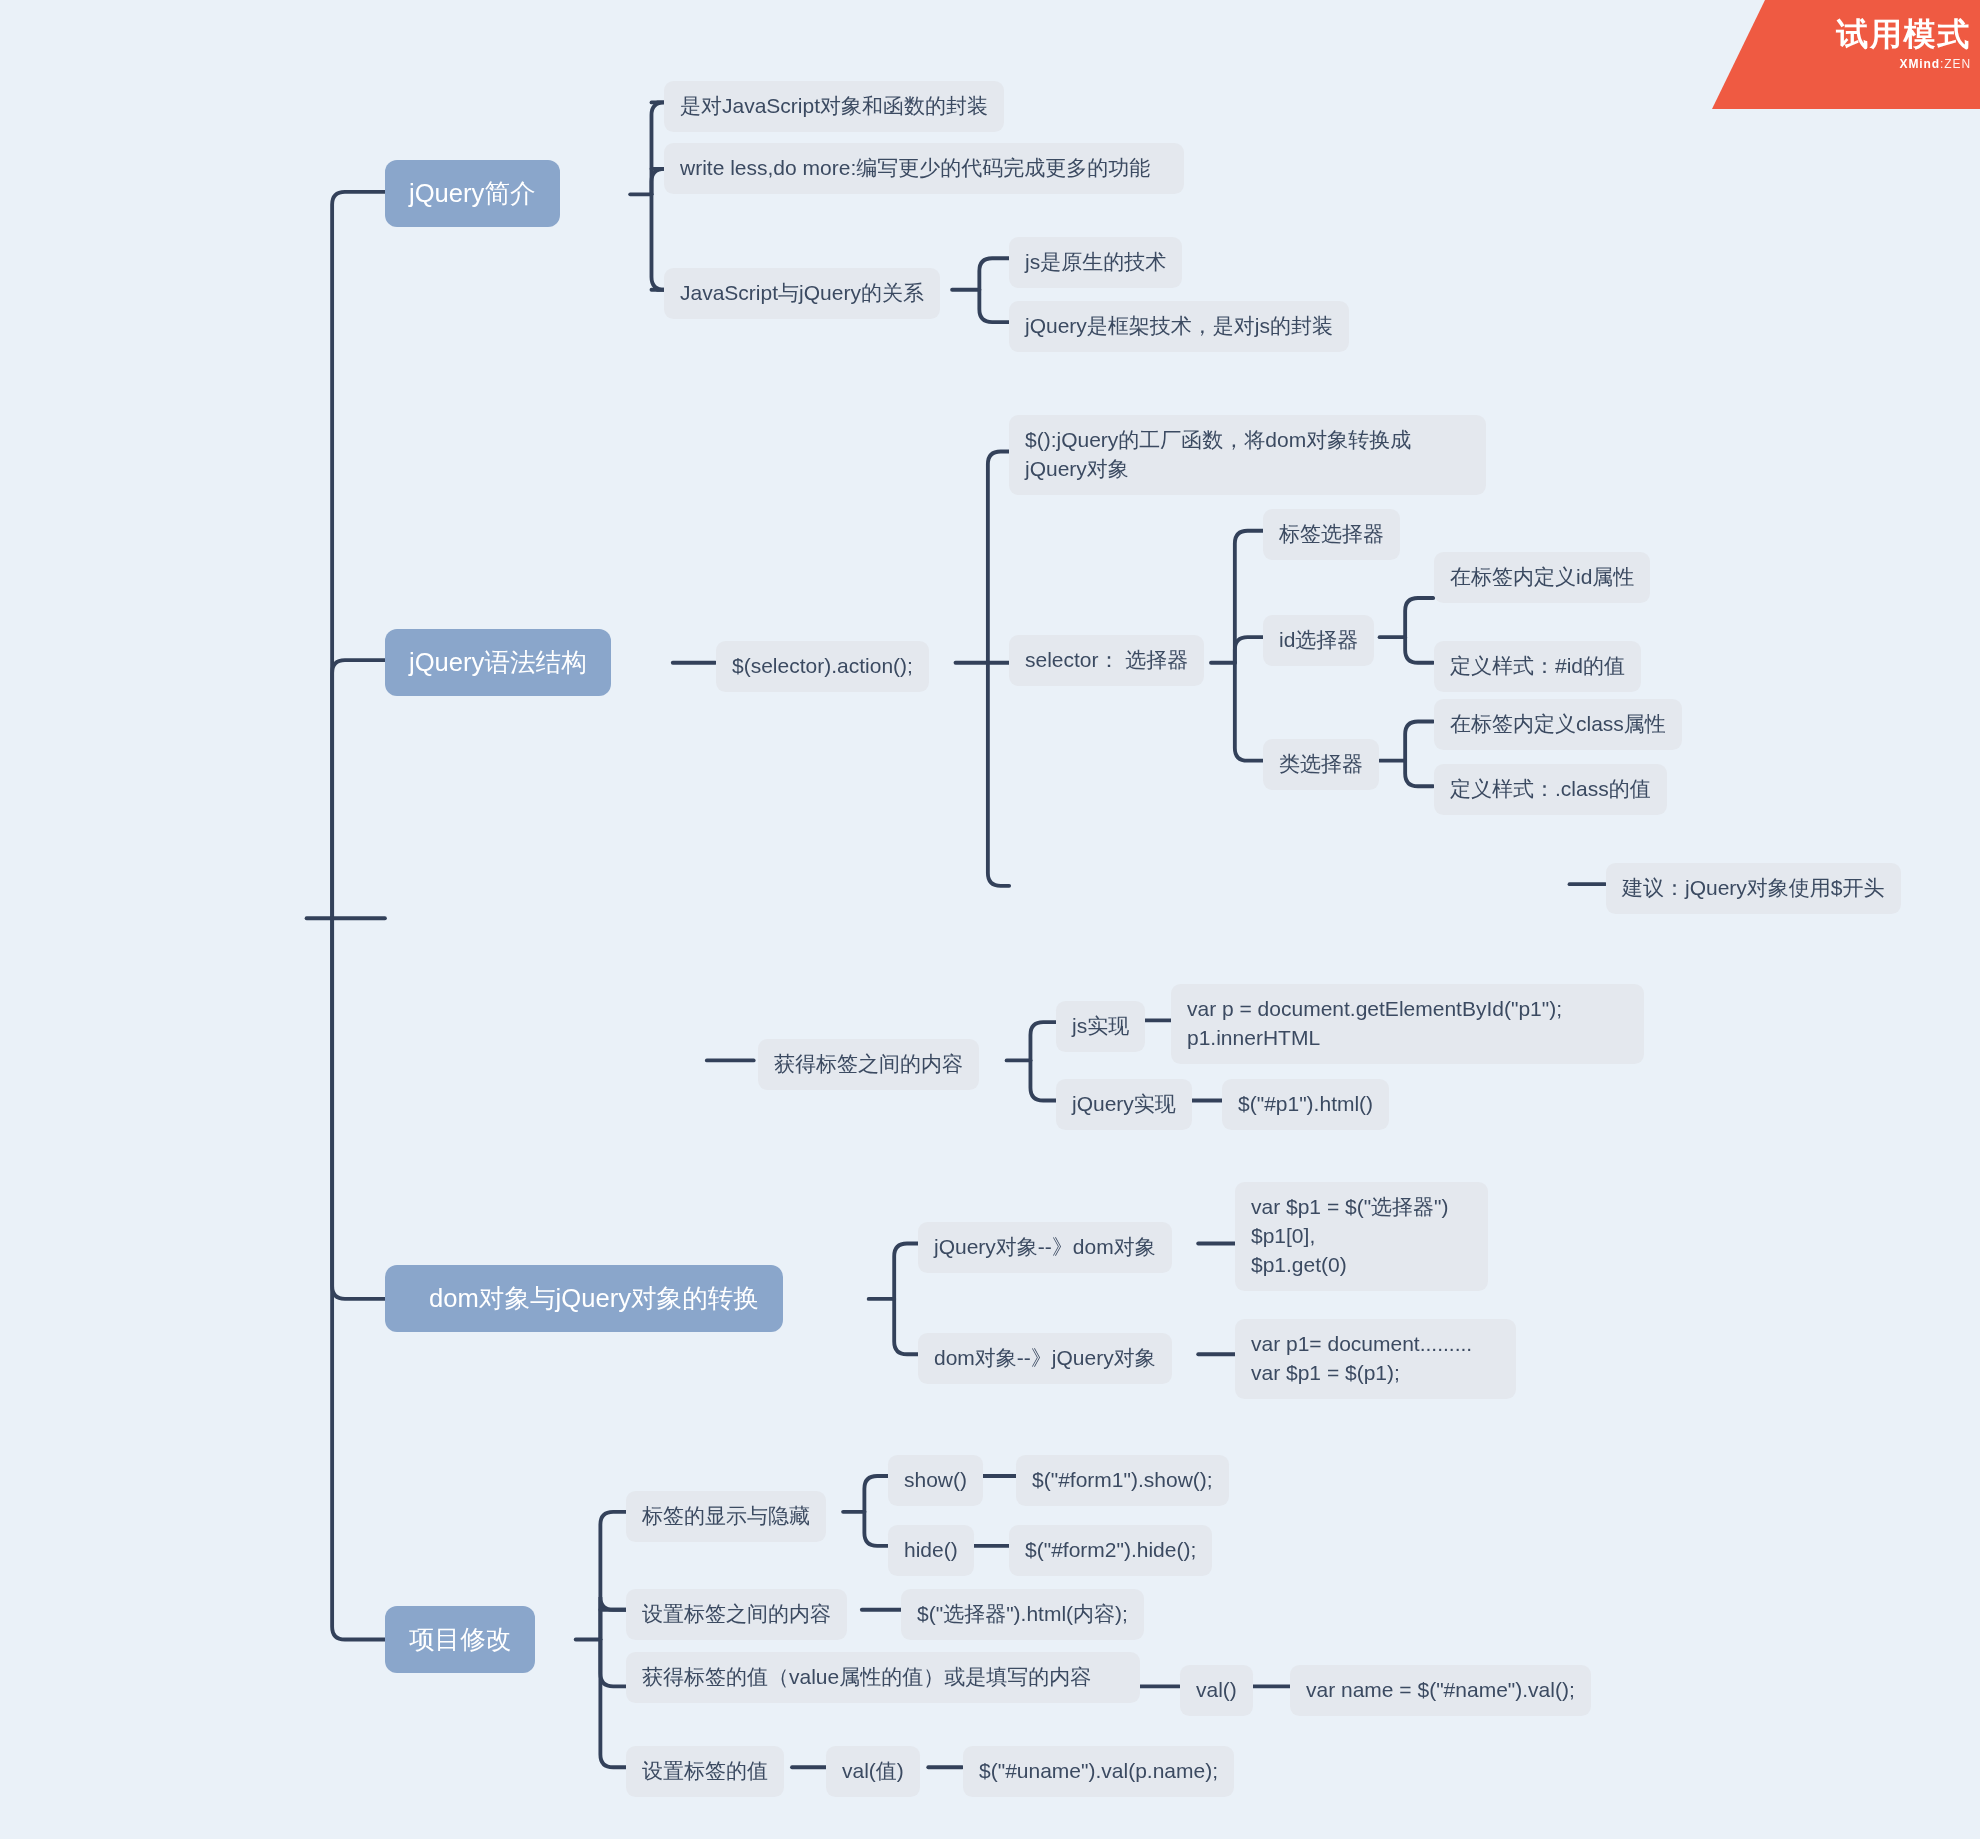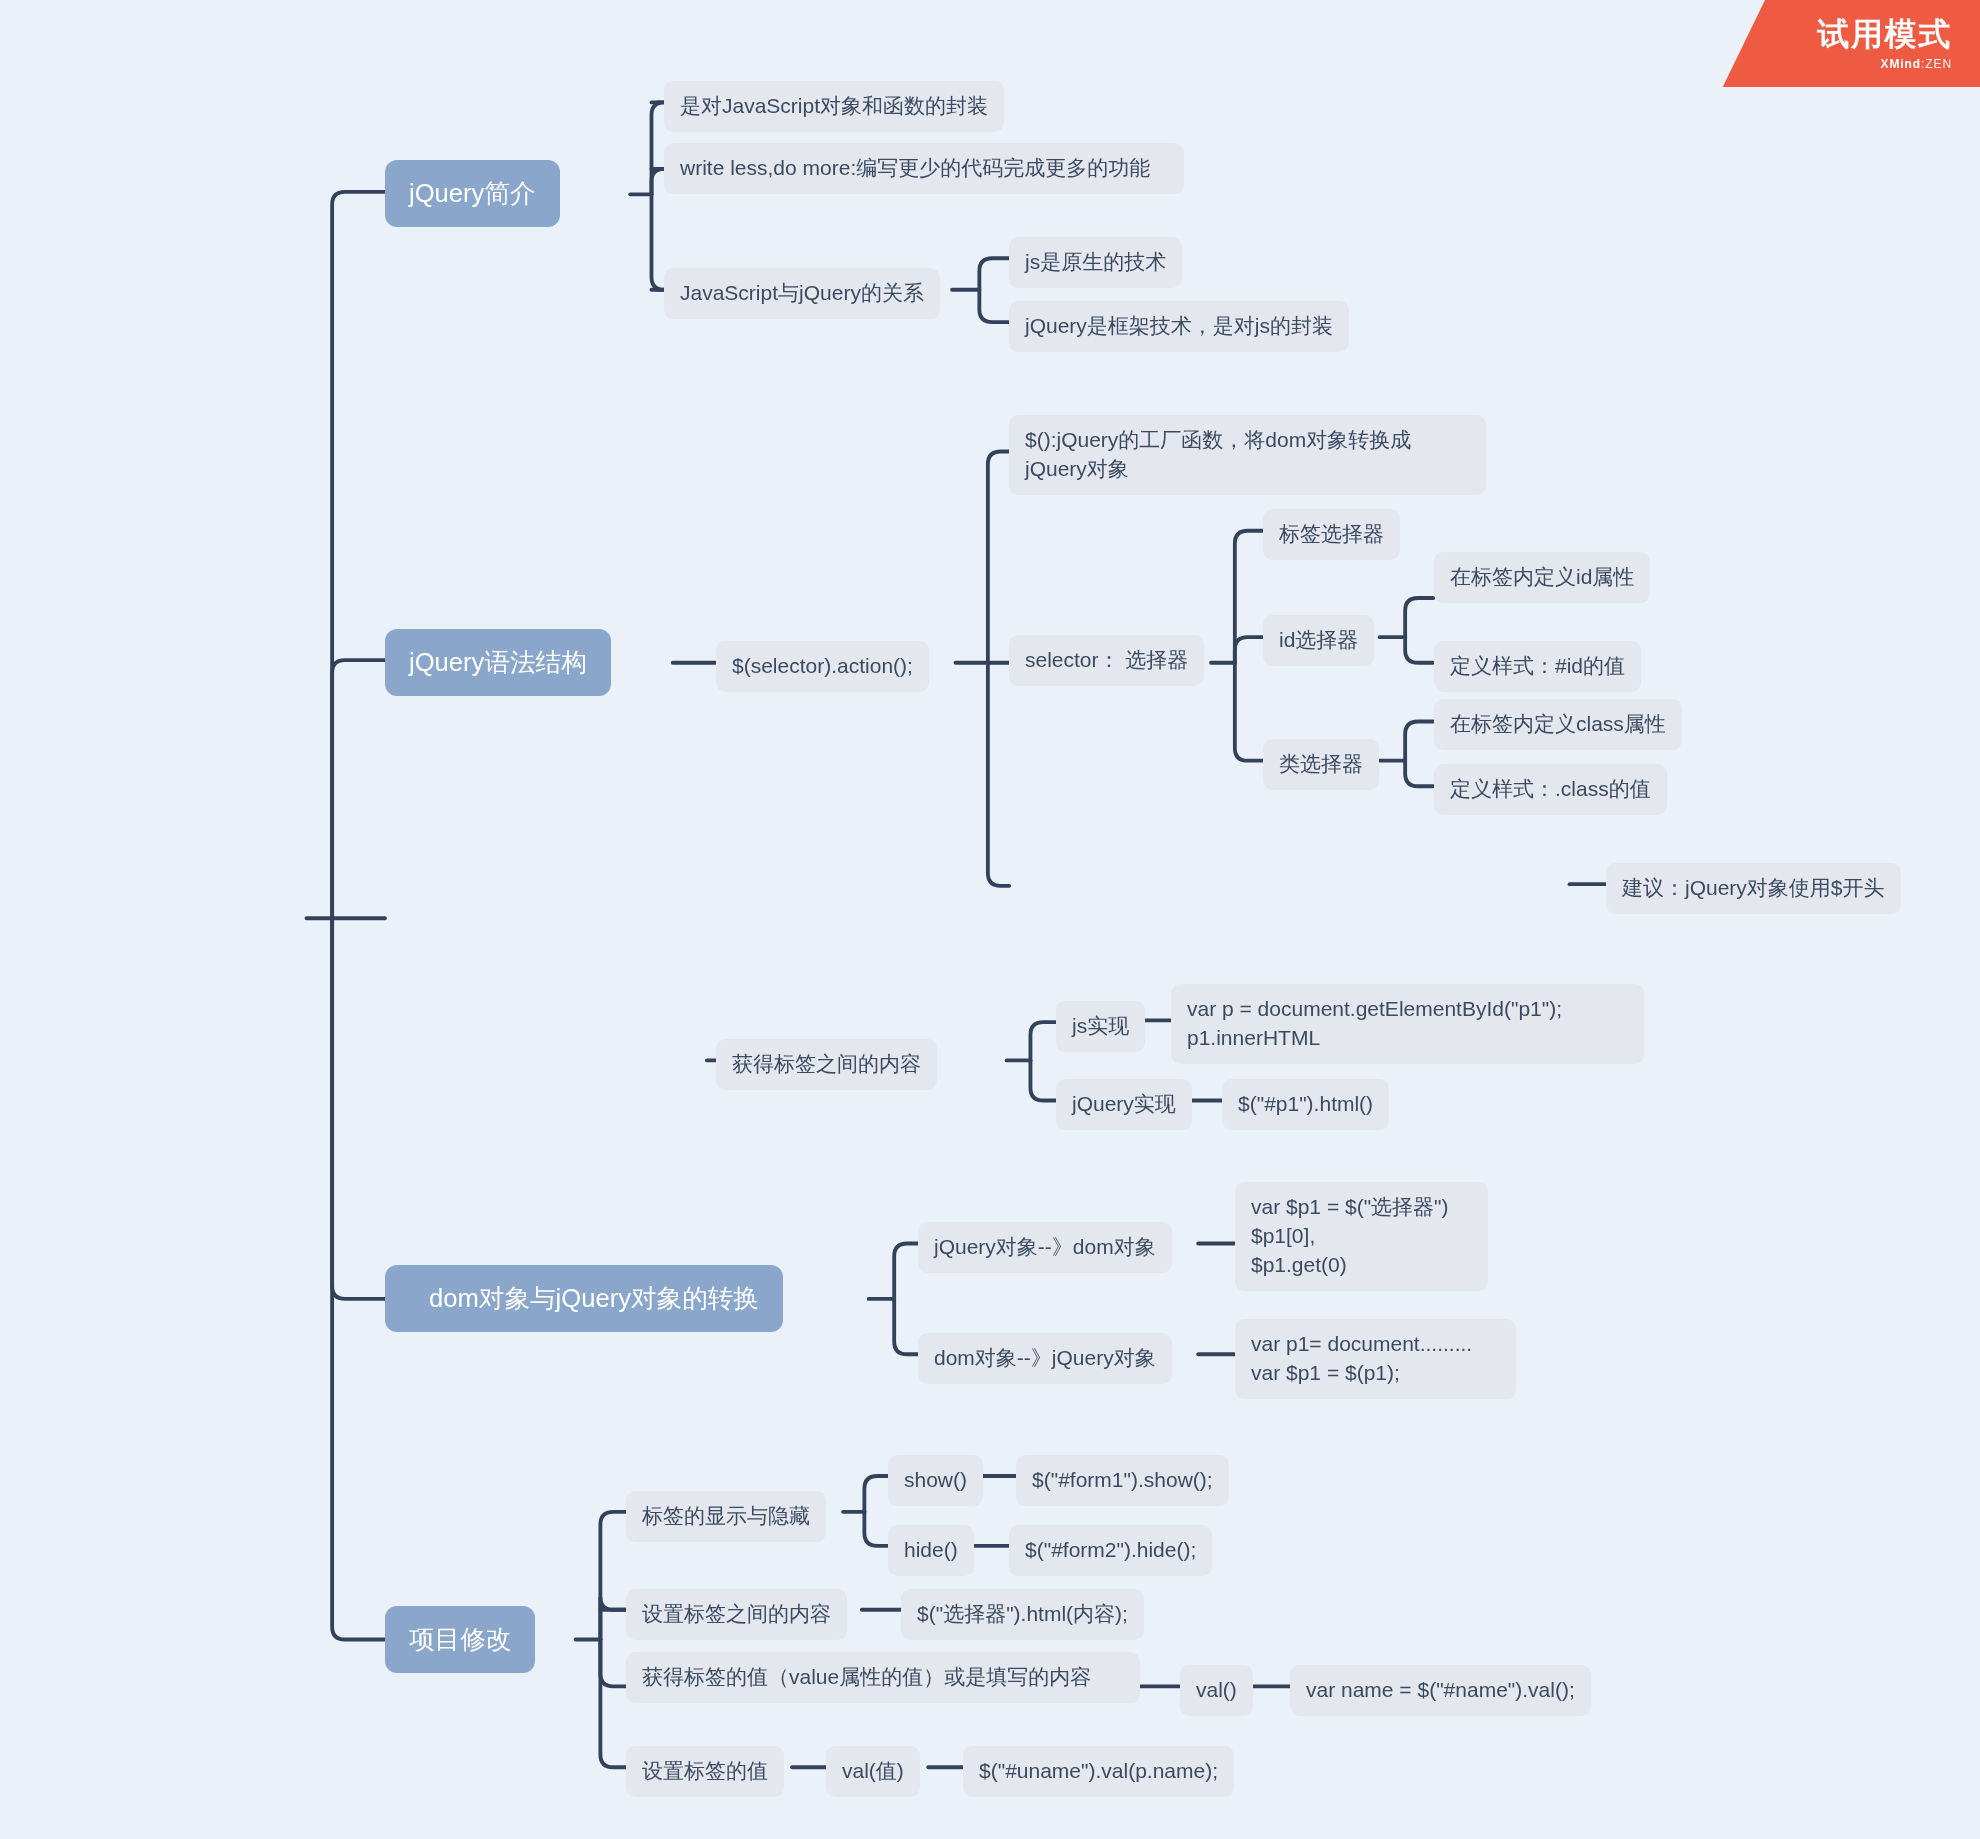--- a/index.html
+++ b/index.html
@@ -7,26 +7,26 @@
     width: 1980px; height: 1839px;
     background: #eaf1f8;
     font-family: "Liberation Sans", "DejaVu Sans", sans-serif;
     overflow: hidden;
   }
   #canvas { position: relative; width: 1980px; height: 1839px; background: #eaf1f8; }
 
   
   .trial-banner {
     position: absolute; top: 0; right: 0;
-    width: 268px; height: 87px;
+    width: 268px; height: 109px;
     background: #ef5a42;
     clip-path: polygon(53px 0, 268px 0, 268px 109px, 0 109px);
     color: #ffffff;
     text-align: right;
-    padding: 17px 28px 0 0;
+    padding: 17px 9px 0 0;
   }
   .trial-title { font-size: 32px; font-weight: bold; letter-spacing: 1.7px; line-height: 1.1; }
   .trial-sub { font-size: 12px; letter-spacing: 0.9px; margin-top: 5.1px; }
   .trial-sub b { font-weight: bold; }
   .trial-sub span { font-weight: normal; opacity: .92; }
 
   
   #wires { position: absolute; left: 0; top: 0; width: 1980px; height: 1839px; pointer-events: none; }
   #wires path { fill: none; stroke: #33415a; stroke-width: 4.5; stroke-linecap: round; }
 
@@ -214,21 +214,21 @@
   <div class="node leaf nowrap" style="left:1434px; top:764px;">
     <span class="txt">定义样式：.class的值</span>
   </div>
 
 
   <div class="node leaf nowrap" style="left:1606px; top:863px;">
     <span class="txt">建议：jQuery对象使用$开头</span>
   </div>
 
 
-  <div class="node leaf nowrap" style="left:716px; top:1039px;text-align:right;">
+  <div class="node leaf nowrap" style="left:758px; top:1039px;text-align:right;">
     <span class="txt">获得标签之间的内容</span>
   </div>
 
   <div class="node leaf nowrap" style="left:1056px; top:1001px;">
     <span class="txt">js实现</span>
   </div>
 
   <div class="node leaf" style="left:1171px; top:984px; width:473px; white-space:pre-line;">
     <span class="txt">var p = document.getElementById("p1");
 p1.innerHTML</span>

